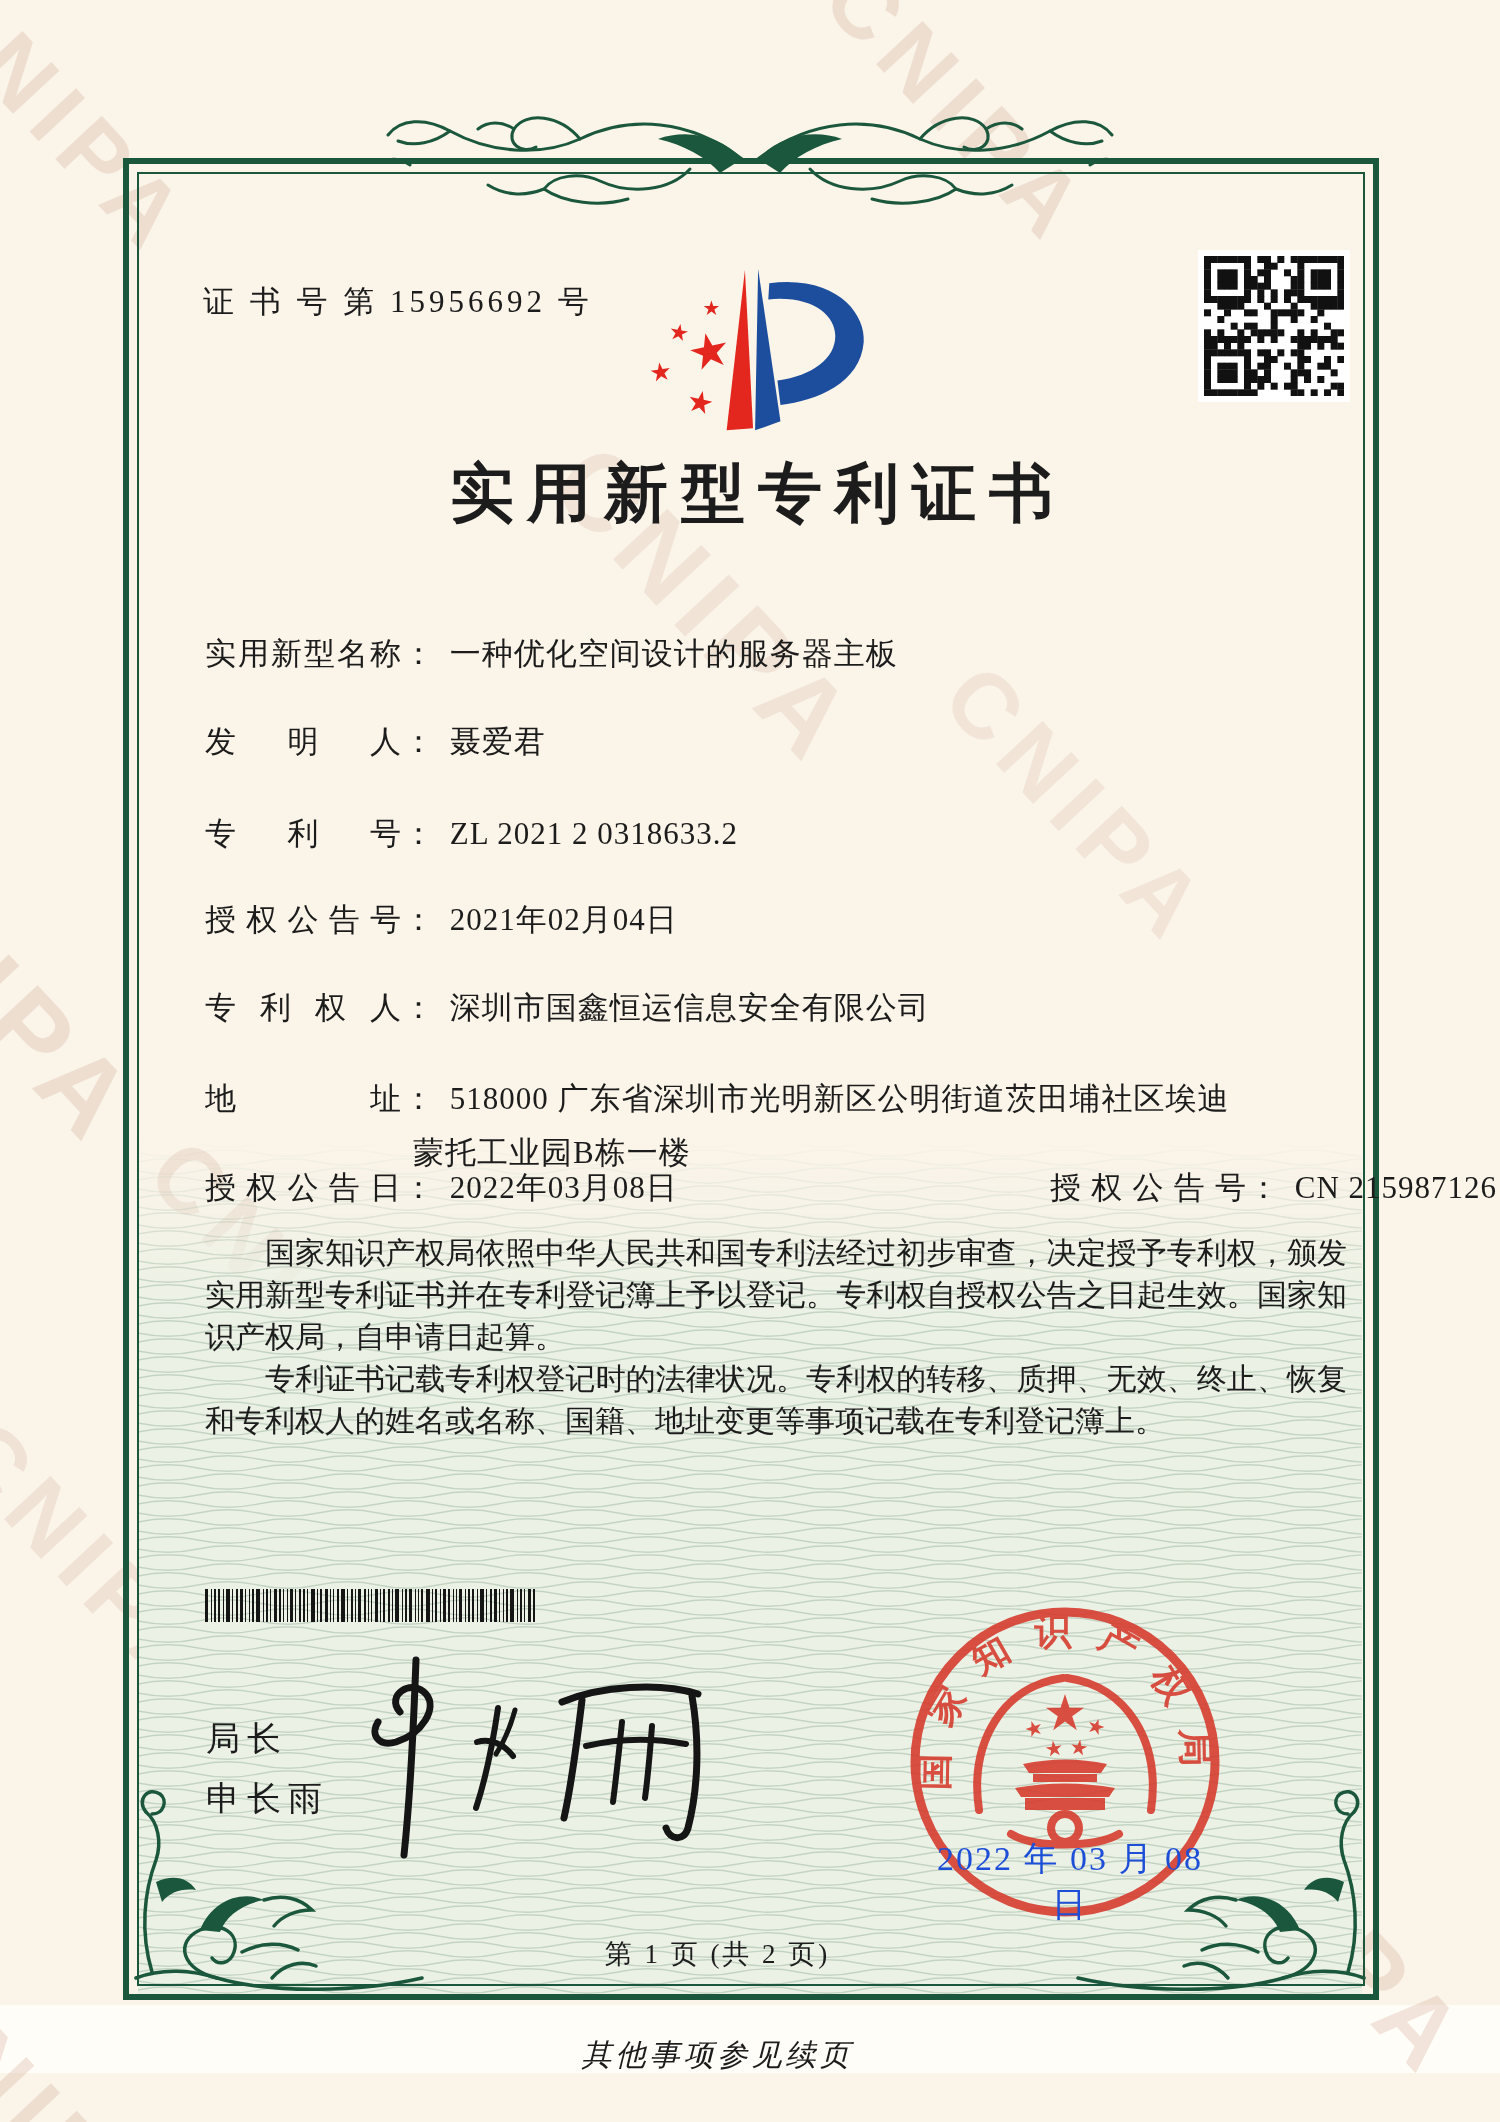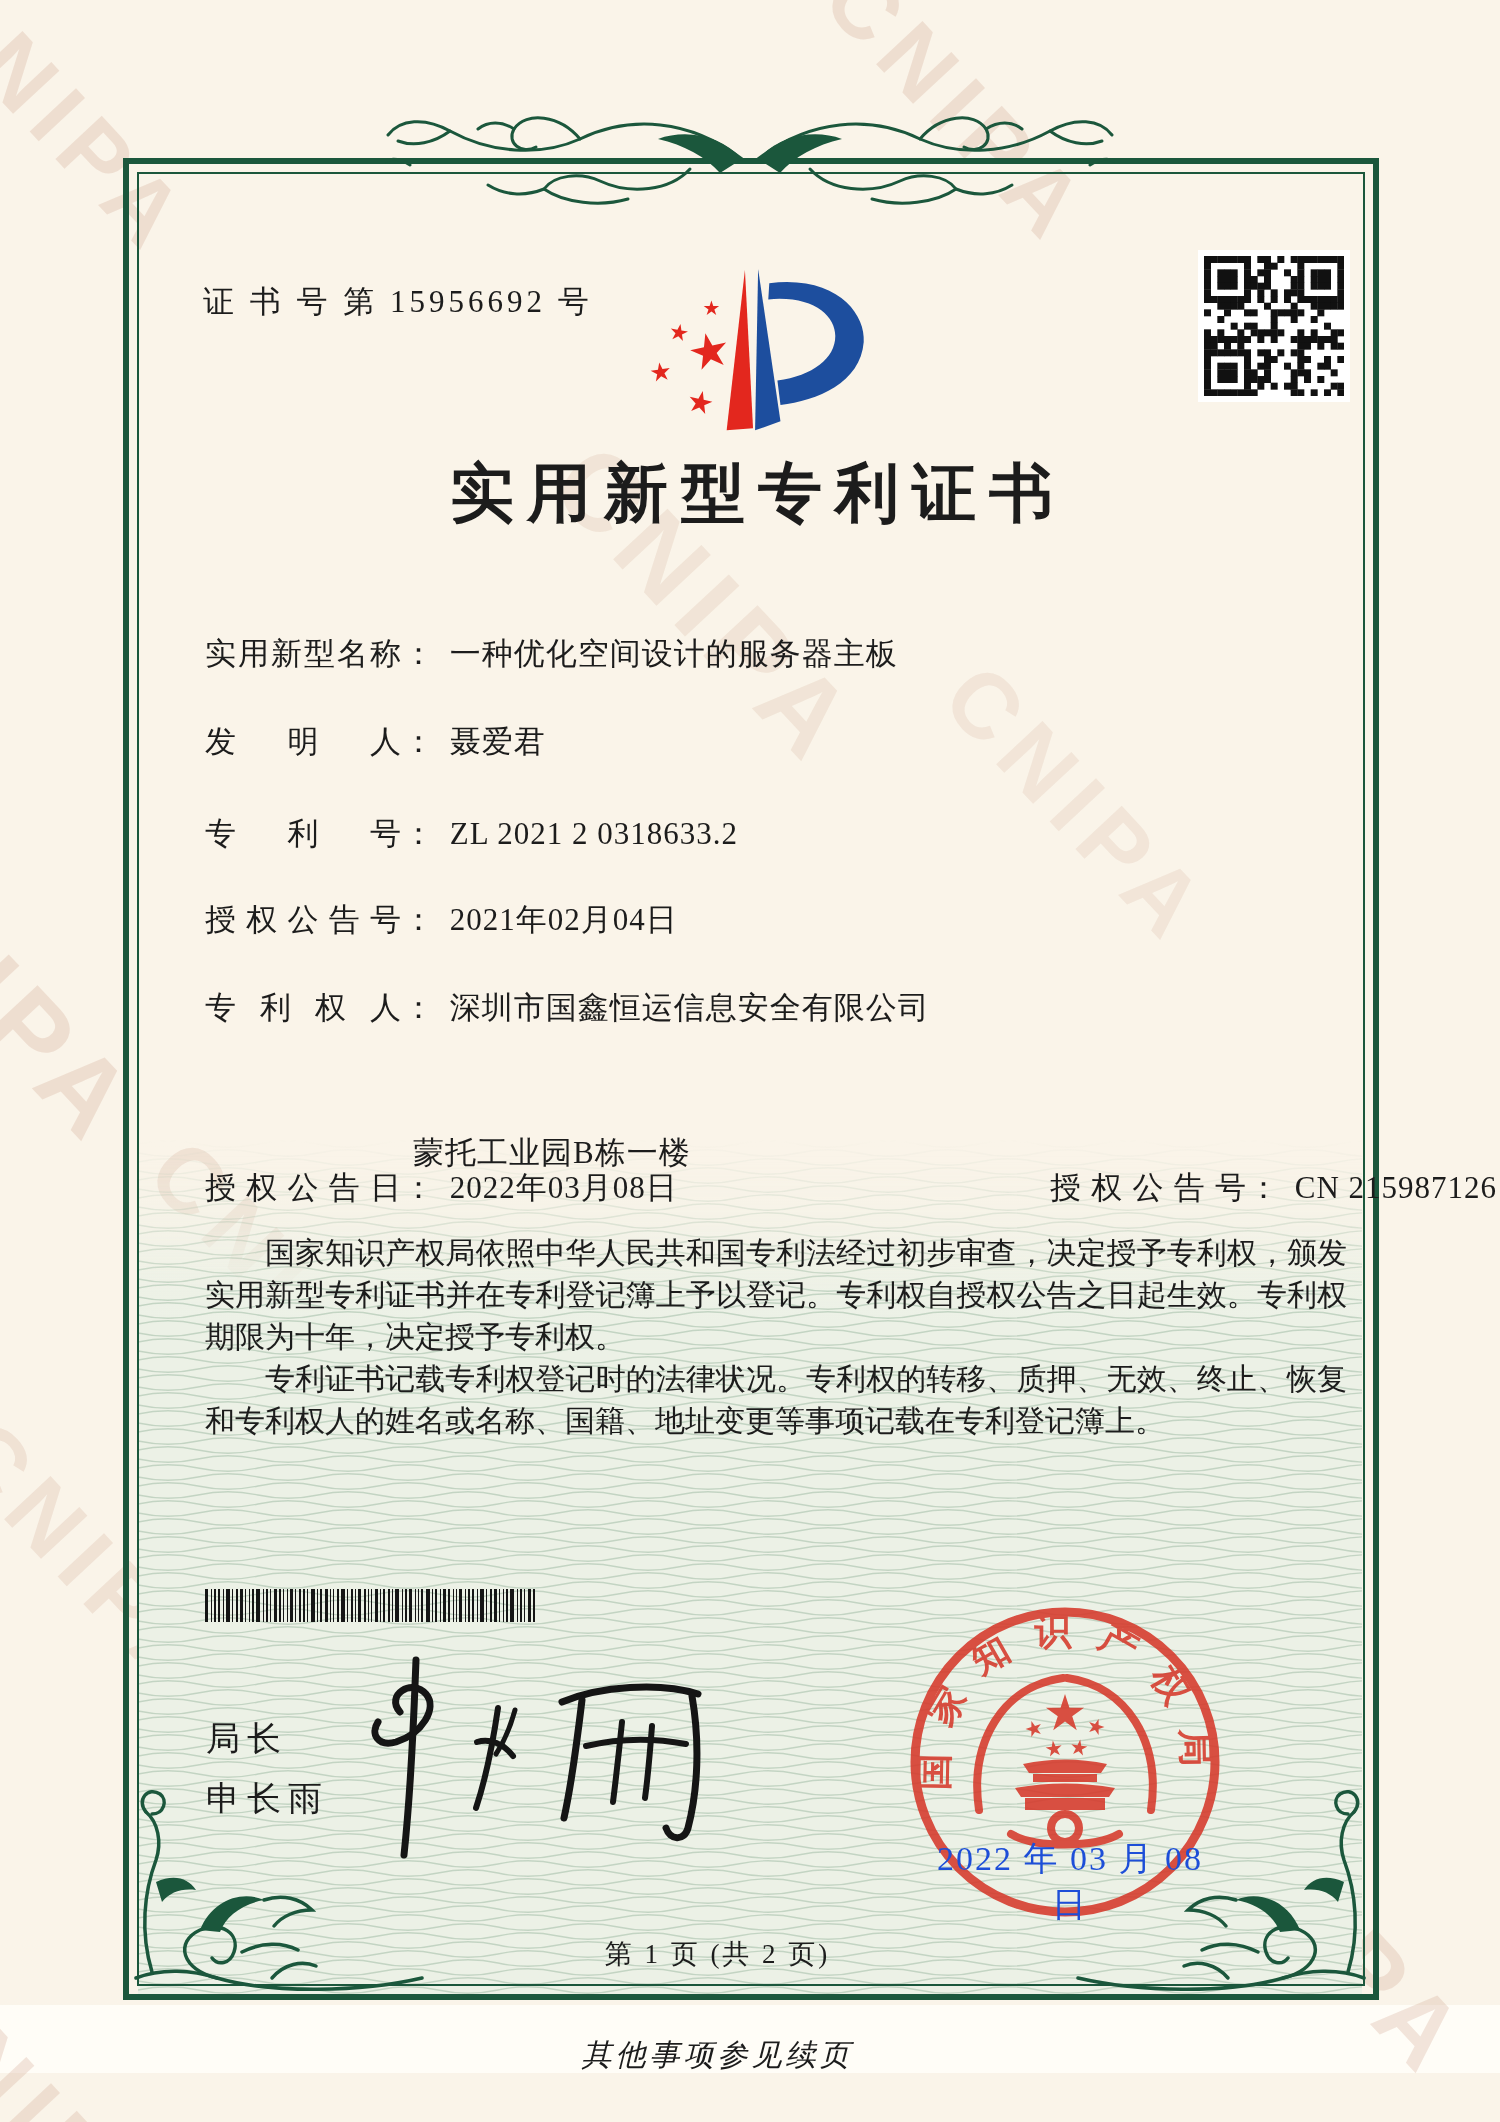--- a/index.html
+++ b/index.html
@@ -485,32 +485,36 @@
     <span class="fvalue">ZL 2021 2 0318633.2</span>
   </div>
   <div class="frow" style="top:899px">
     <span class="flabel">授权公告号</span><span class="fcolon">：</span>
     <span class="fvalue">2021年02月04日</span>
   </div>
   <div class="frow" style="top:987px">
     <span class="flabel">专利权人</span><span class="fcolon">：</span>
     <span class="fvalue">深圳市国鑫恒运信息安全有限公司</span>
   </div>
+  <div class="frow" style="top:1078px">
+    <span class="flabel">地址</span><span class="fcolon">：</span>
+    <span class="fvalue">518000 广东省深圳市光明新区公明街道茨田埔社区埃迪</span>
+  </div>
   <div class="addr2">蒙托工业园B栋一楼</div>
   <div class="frow" style="top:1167px">
     <span class="flabel">授权公告日</span><span class="fcolon">：</span>
     <span class="fvalue">2022年03月08日</span>
     <span class="grp2">
       <span class="flabel">授权公告号</span><span class="fcolon">：</span>
       <span class="fvalue">CN 215987126 U</span>
     </span>
   </div>
 
   <div class="paras">
-    <p>国家知识产权局依照中华人民共和国专利法经过初步审查，决定授予专利权，颁发实用新型专利证书并在专利登记簿上予以登记。专利权自授权公告之日起生效。专利权期限为十年，决定授予专利权。</p>
+    <p>国家知识产权局依照中华人民共和国专利法经过初步审查，决定授予专利权，颁发实用新型专利证书并在专利登记簿上予以登记。专利权自授权公告之日起生效。国家知识产权局，自申请日起算。</p>
     <p>专利证书记载专利权登记时的法律状况。专利权的转移、质押、无效、终止、恢复和专利权人的姓名或名称、国籍、地址变更等事项记载在专利登记簿上。</p>
   </div>
 
   <svg class="barcode" id="barcodesvg" width="336" height="33" xmlns="http://www.w3.org/2000/svg">
       <rect x="0" y="0" width="3" height="33" fill="#151515"></rect>
       <rect x="6" y="0" width="1" height="33" fill="#151515"></rect>
       <rect x="9" y="0" width="2" height="33" fill="#151515"></rect>
       <rect x="13" y="0" width="2" height="33" fill="#151515"></rect>
       <rect x="18" y="0" width="1" height="33" fill="#151515"></rect>
       <rect x="21" y="0" width="4" height="33" fill="#151515"></rect>

